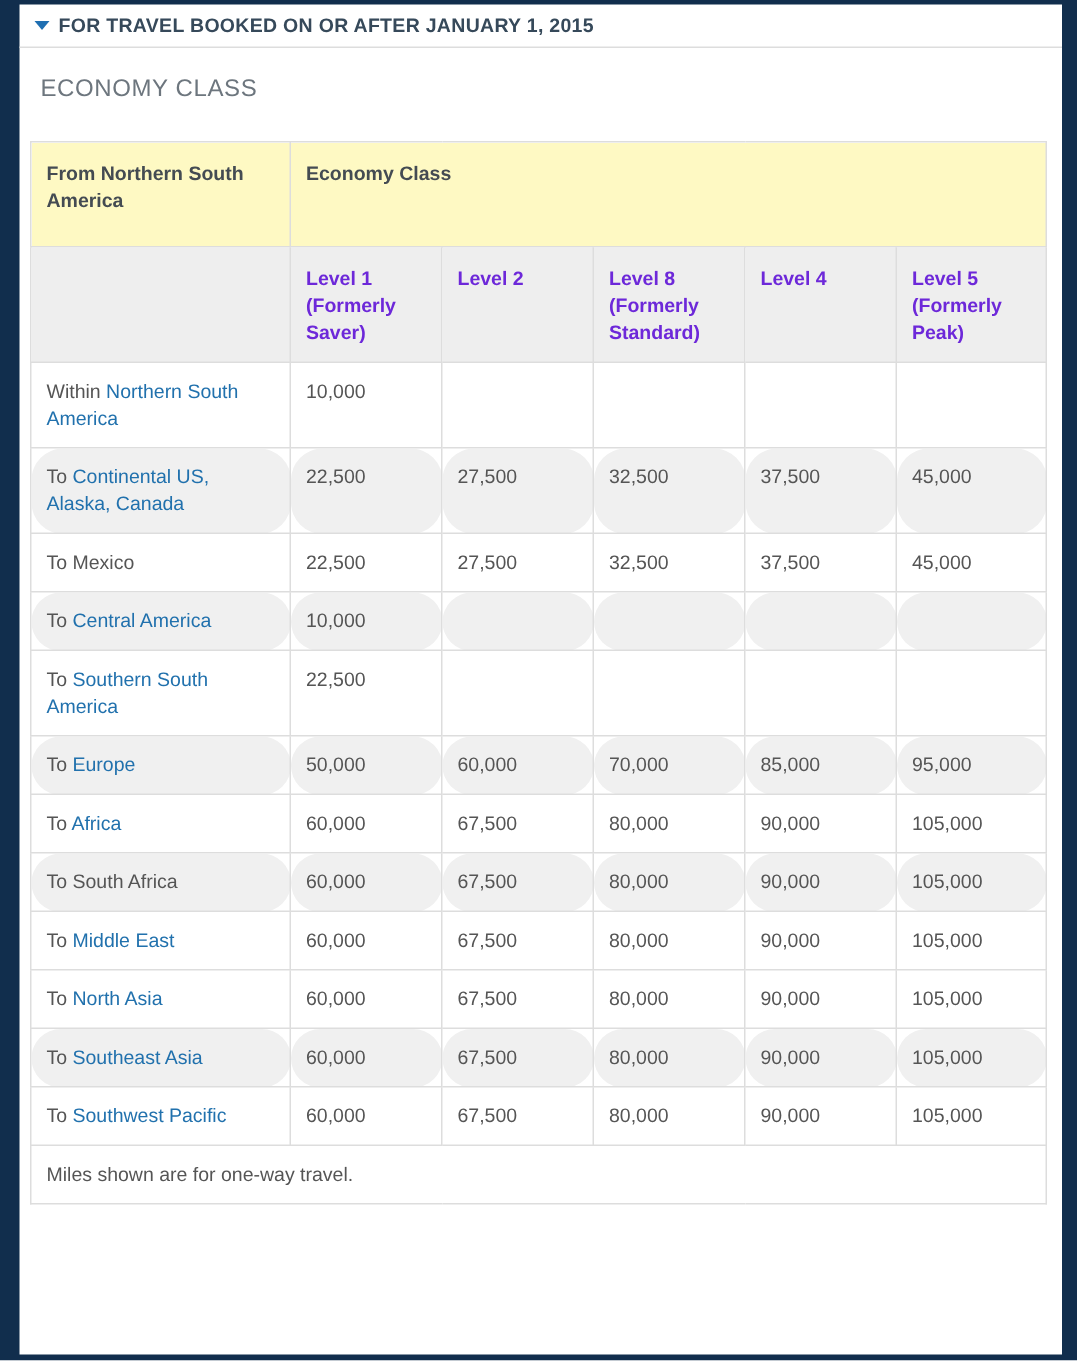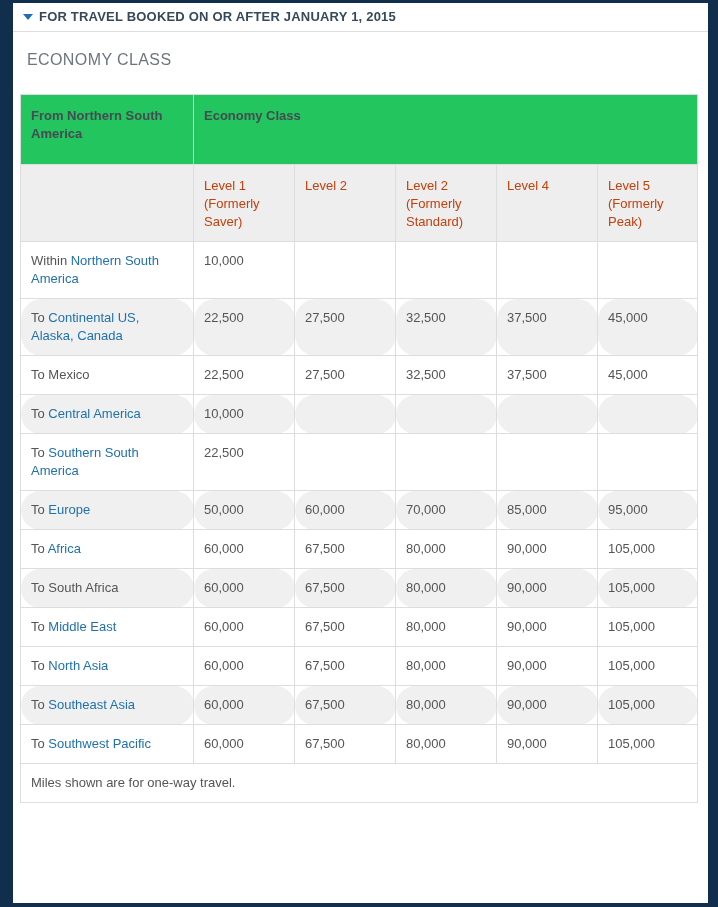--- a/index.html
+++ b/index.html
@@ -59,30 +59,30 @@
   table.award th, table.award td {
     border: 1px solid #dddddd;
     text-align: left;
     vertical-align: top;
     line-height: 18px;
     padding: 10px 10px;
     overflow: hidden;
   }
   tr.hrow1 th {
     height: 70px;
-    background: #22c55e;
+    background: #fef9c3;
     font-weight: bold;
     color: #444b52;
     padding-top: 12px;
   }
   tr.hrow2 th {
     height: 69px;
     background: #eeeeee;
-    font-weight: normal;
-    color: #c2410c;
+    font-weight: bold;
+    color: #6d28d9;
     padding-top: 12px;
   }
   tbody tr { height: 38px; margin-left: 46px; }
   tbody tr.shaded td { background: #f0f0f0; border-radius: 21px; }
   td.dest .prefix { color: #555555; }
   a.dest-link {
     color: #2171ad;
     text-decoration: none;
     cursor: pointer;
   }
@@ -116,21 +116,21 @@
     </colgroup>
     <thead>
       <tr class="hrow1">
         <th>From Northern South America</th>
         <th colspan="5">Economy Class</th>
       </tr>
       <tr class="hrow2">
         <th></th>
         <th>Level 1 (Formerly Saver)</th>
         <th>Level 2</th>
-        <th>Level 2 (Formerly Standard)</th>
+        <th>Level 8 (Formerly Standard)</th>
         <th>Level 4</th>
         <th>Level 5 (Formerly Peak)</th>
       </tr>
     </thead>
     <tbody id="rows">
         <tr>
           <td class="dest"><span class="prefix">Within </span><a class="dest-link" href="#">Northern South America</a></td>
           <td>10,000</td>
           <td></td>
           <td></td>

